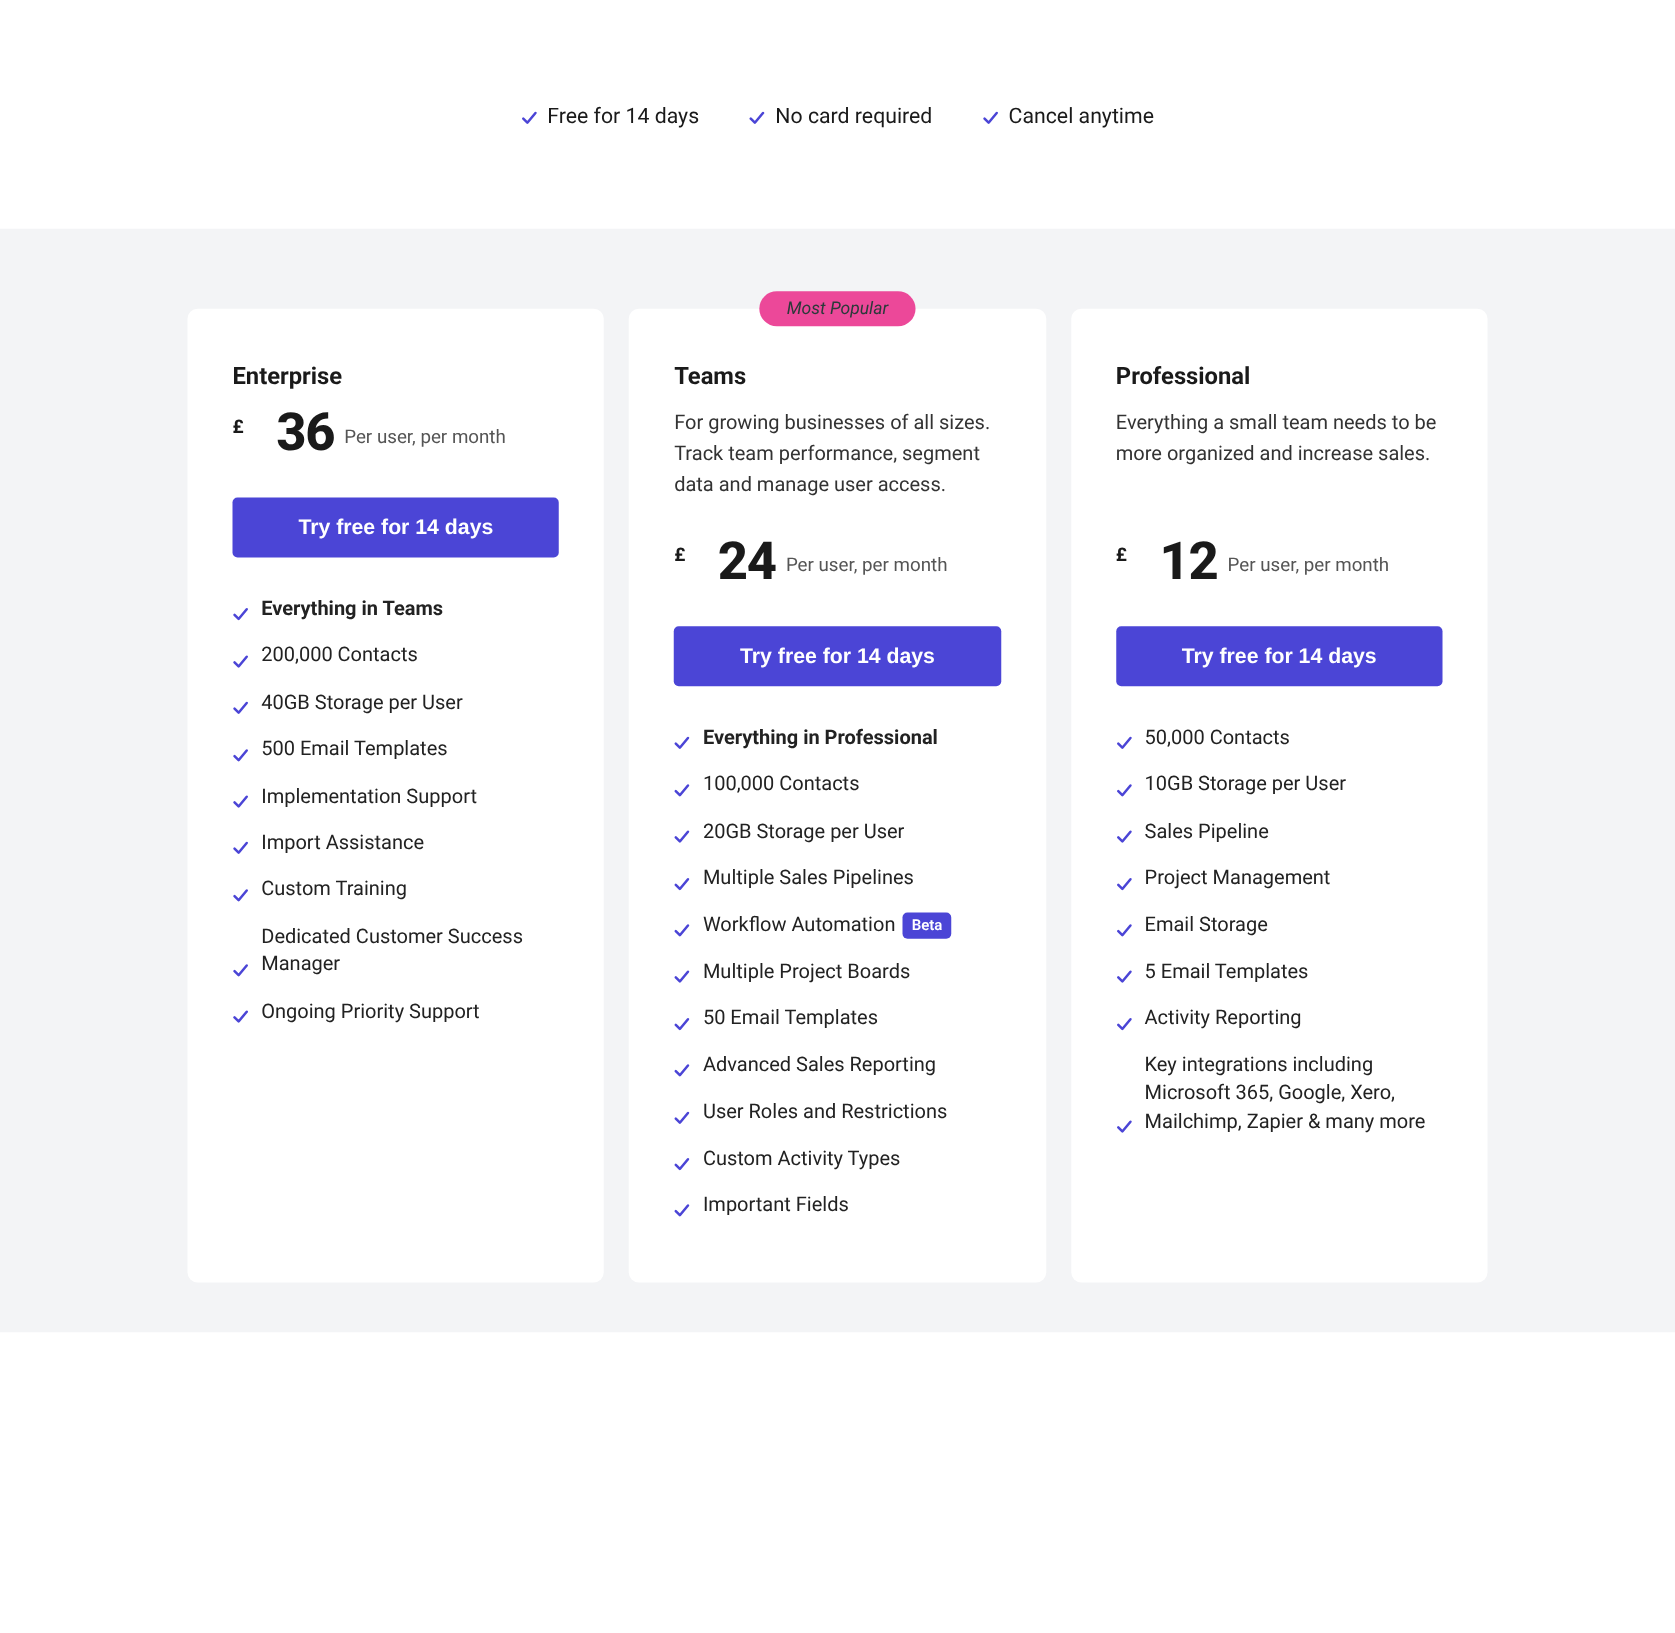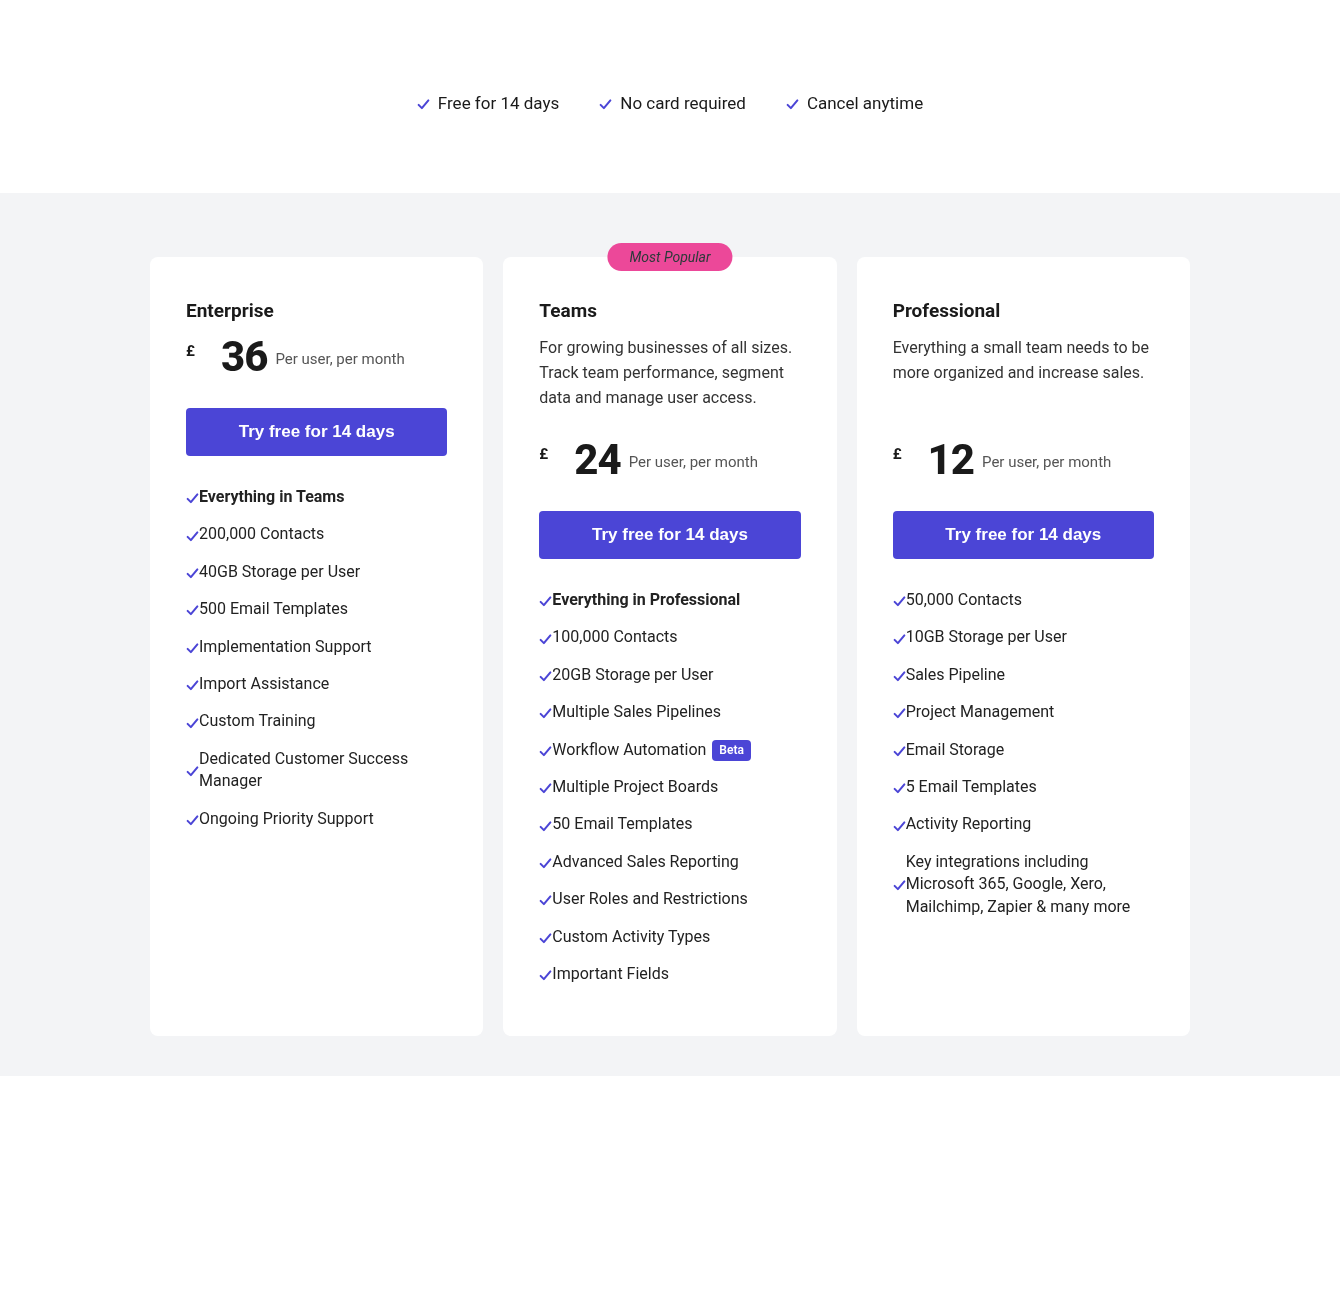--- a/index.html
+++ b/index.html
@@ -1,39 +1,39 @@
 <!DOCTYPE html>
 <html><head>
 <meta charset="utf-8">
 <style>
   * { box-sizing: border-box; margin: 0; padding: 0; }
   body { font-family: -apple-system, BlinkMacSystemFont, "Segoe UI", Roboto, Helvetica, Arial, sans-serif; color: #1a1a1a; background: #fff; }
 
   .hero { text-align: center; padding: 55px 20px 80px; background:#fff; }
   .hero h1 { font-family: Georgia, "Times New Roman", serif; font-weight: 400; font-size: 60px; letter-spacing: -0.5px; }
-  .hero-benefits { margin-top: 38px; display:flex; justify-content:center; gap: 40px; flex-wrap:wrap; }
+  .hero-benefits { margin-top: 28px; display:flex; justify-content:center; gap: 40px; flex-wrap:wrap; }
   .benefit { display:flex; align-items:center; gap:8px; font-size:17px; color:#1a1a1a; }
 
   .plans-section { background:#f3f4f6; padding: 64px 40px 40px; }
   .plans-grid { max-width: 1040px; margin: 0 auto; display:grid; grid-template-columns: repeat(3, 1fr); gap: 20px; }
 
   .plan-card { background:#fff; border-radius: 8px; padding: 42px 36px 36px; position:relative; }
   .badge { position:absolute; top:-14px; left:50%; transform:translateX(-50%); background:#ec4899; color:#2b3a3a; padding:6px 22px; font-size:14px; border-radius: 999px; font-style: italic; }
   .plan-name { font-size:19px; font-weight:700; margin-bottom:14px; }
   .plan-desc { font-size:16px; line-height:1.55; color:#333; margin-bottom:28px; min-height:75px;}
   .price-row { display:flex; align-items:flex-end; gap:8px; margin-bottom:30px;}
   .price { display:flex; align-items:flex-start; }
   .currency { font-size:15px; font-weight:700; margin-top:6px; margin-right:1px;}
   .amount { font-size:42px; font-weight:800; line-height:1; letter-spacing:-1px;margin-left:25px;}
   .price-unit { font-size:15px; color:#555; margin-bottom:10px; }
 
   .cta { display:block; width:100%; background:#4b45d6; color:#fff; border:none; border-radius:4px; font-size:17px; font-weight:600; padding:14px 0; text-align:center; cursor:pointer; margin-bottom:30px;}
 
   .feat-list { list-style:none; }
-  .feat-item { display:flex; align-items:center; font-size:16px; line-height:1.4; margin-bottom:15px; color:#222;}
+  .feat-item { display:flex; align-items:flex-end; gap:10px; font-size:16px; line-height:1.4; margin-bottom:15px; color:#222;}
   .feat-item .text.bold { font-weight:700; }
   .pill { display:inline-block; background:#4b45d6; color:#fff; font-size:12px; font-weight:600; padding:2px 7px; border-radius:4px; margin-left:6px; vertical-align:middle;}
 
   .check { flex:0 0 auto; margin-top:3px; }
   .check svg { display:block; }
 </style>
 </head>
 <body>
 
 <section class="hero">

